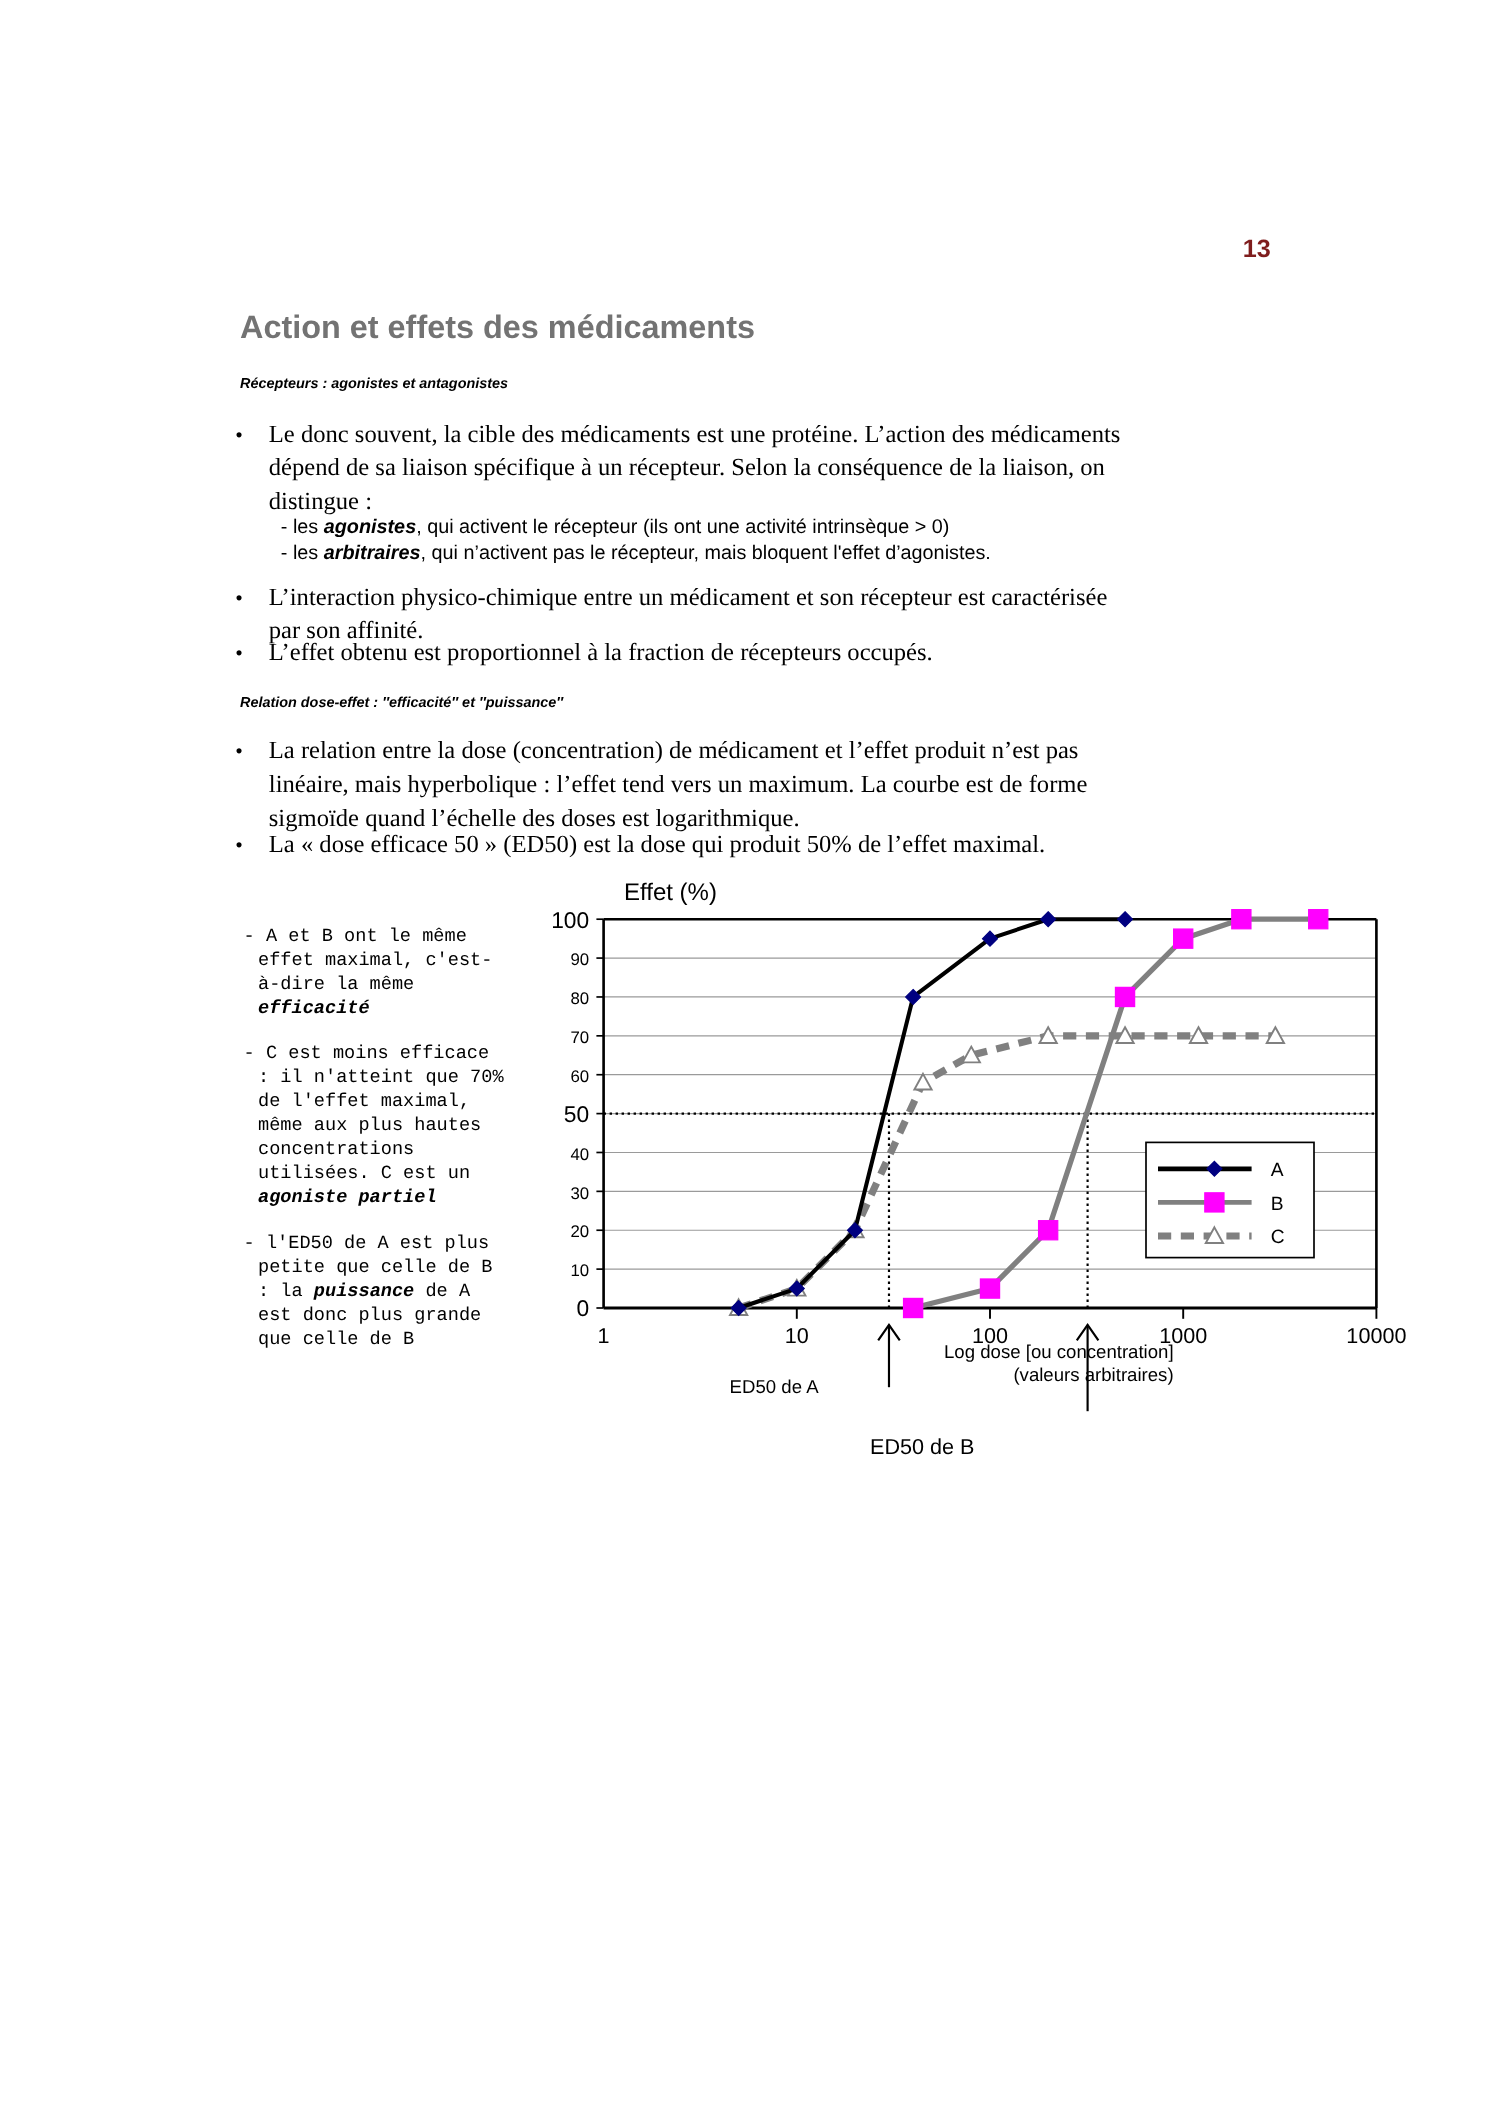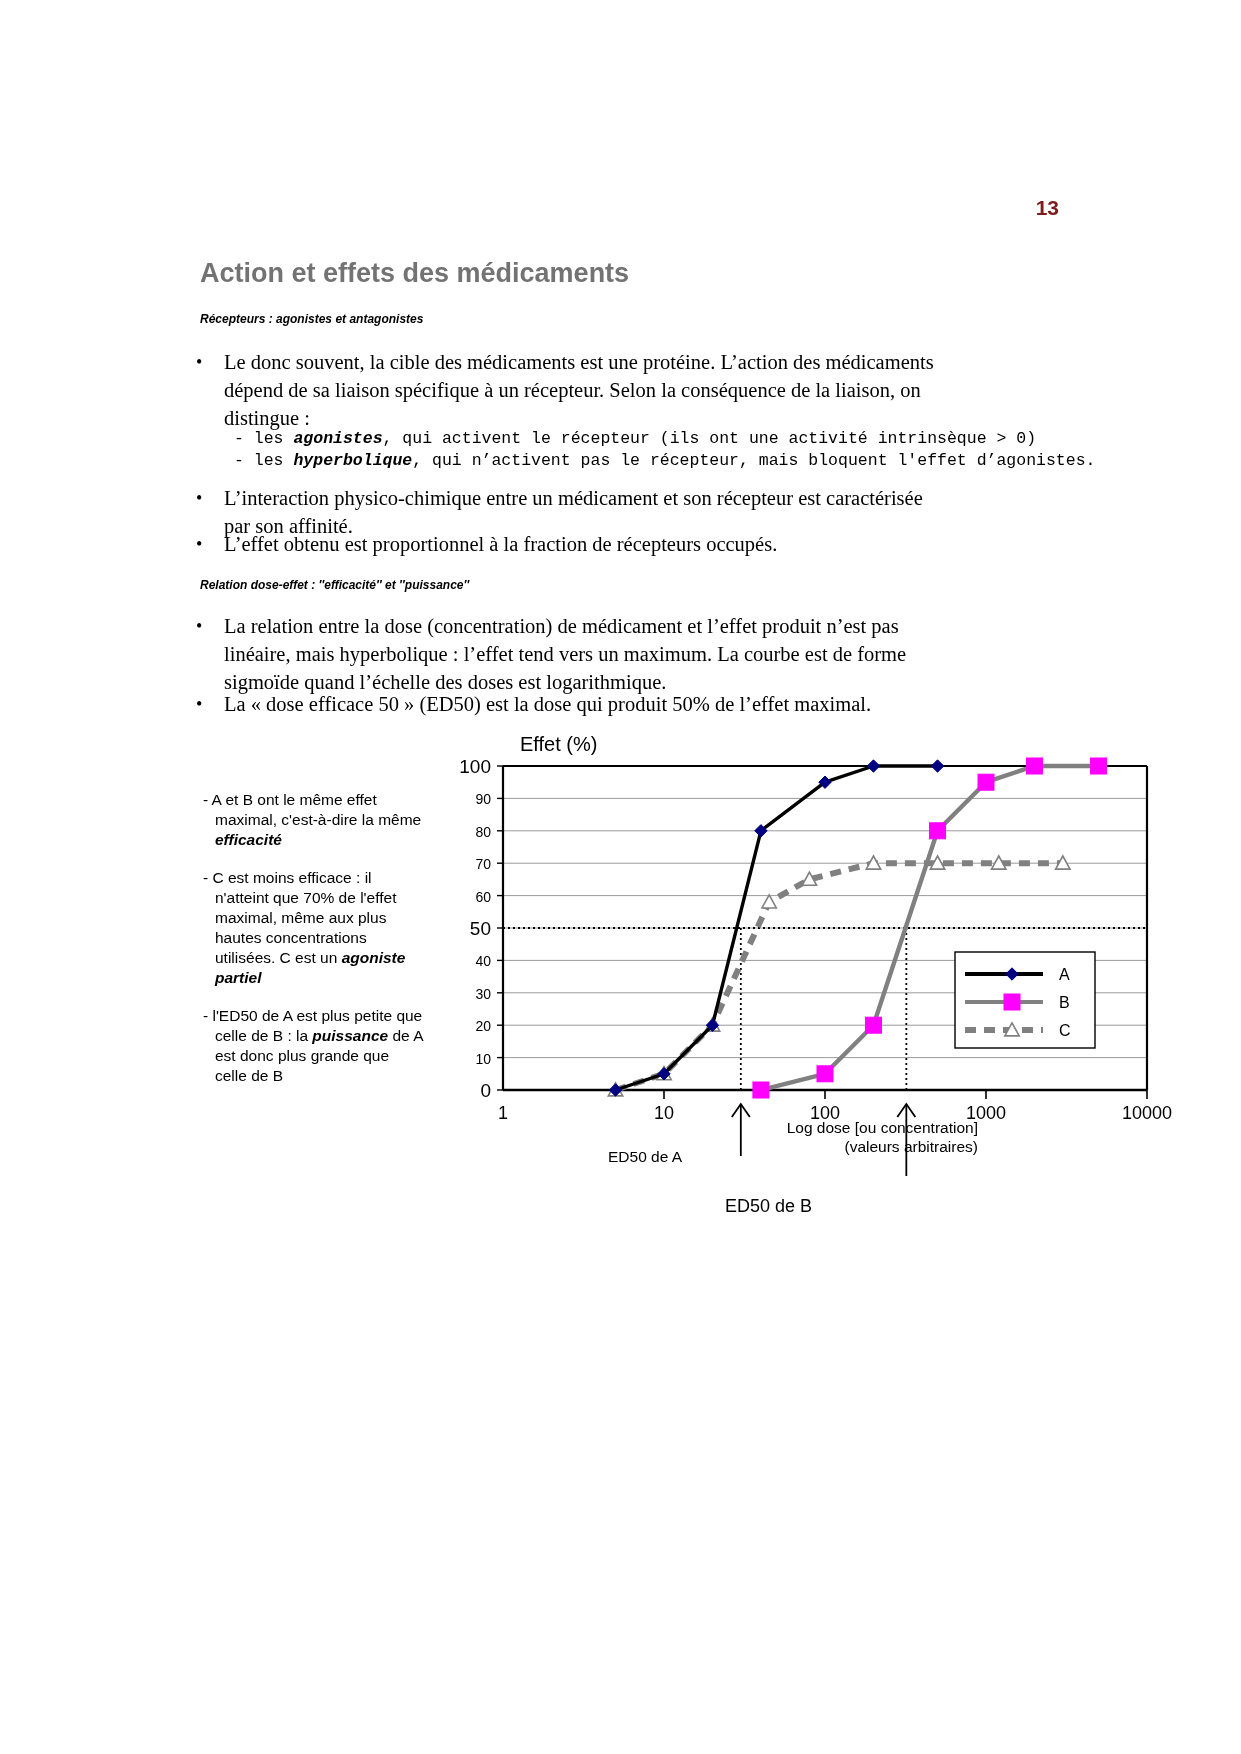--- a/index.html
+++ b/index.html
@@ -41,31 +41,31 @@
 
   .b1{left:196px;top:348px;width:745px;}
   .b2{left:196px;top:484px;width:745px;}
   .b3{left:196px;top:530px;width:745px;}
   .b4{left:196px;top:612px;width:745px;}
   .b5{left:196px;top:690px;width:745px;}
 
   
   .subs{
     position:absolute;left:234px;top:428px;width:720px;
-    font-family:Liberation Mono, monospace;font-size:16.5px;line-height:22px;color:#000;
+    font-family:Liberation Sans, sans-serif;font-size:16.5px;line-height:22px;color:#000;
   }
   .subs .si{white-space:nowrap;}
   .subs b{font-weight:bold;font-style:italic;}
 
   
   .figure{position:absolute;left:180px;top:730px;width:1000px;height:480px;}
 
   .annot{
     position:absolute;left:15px;top:40px;width:230px;
-    font-family:Liberation Sans, sans-serif;font-size:15.5px;line-height:20px;color:#000;margin-top:20px;
+    font-family:Liberation Mono, monospace;font-size:15.5px;line-height:20px;color:#000;
   }
   .annot .ablock{margin-bottom:18px;padding-left:20px;text-indent:-12px;}
   .annot b{font-weight:bold;font-style:italic;}
 
   
   .chart{position:absolute;left:255px;top:0px;width:740px;height:480px;}
   .chart svg{display:block;}
 
   .ytitle{
     position:absolute;left:340px;top:3px;
@@ -95,21 +95,21 @@
 
   <div class="h2 h2a">Récepteurs : agonistes et antagonistes</div>
 
   <div class="bullet b1">
     <span class="dot">•</span>
     <span class="btxt">Le donc souvent, la cible des médicaments est une protéine. L’action des médicaments dépend de sa liaison spécifique à un récepteur. Selon la conséquence de la liaison, on distingue :</span>
   </div>
 
   <div class="subs">
     <div class="si"><span>- les </span><b>agonistes</b><span>, qui activent le récepteur (ils ont une activité intrinsèque &gt; 0)</span></div>
-    <div class="si"><span>- les </span><b>hyperbolique</b><span>, qui n’activent pas le récepteur, mais bloquent l'effet d’agonistes.</span></div>
+    <div class="si"><span>- les </span><b>arbitraires</b><span>, qui n’activent pas le récepteur, mais bloquent l'effet d’agonistes.</span></div>
   </div>
 
   <div class="bullet b2">
     <span class="dot">•</span>
     <span class="btxt">L’interaction physico-chimique entre un médicament et son récepteur est caractérisée par son affinité.</span>
   </div>
 
   <div class="bullet b3">
     <span class="dot">•</span>
     <span class="btxt">L’effet obtenu est proportionnel à la fraction de récepteurs occupés.</span>

